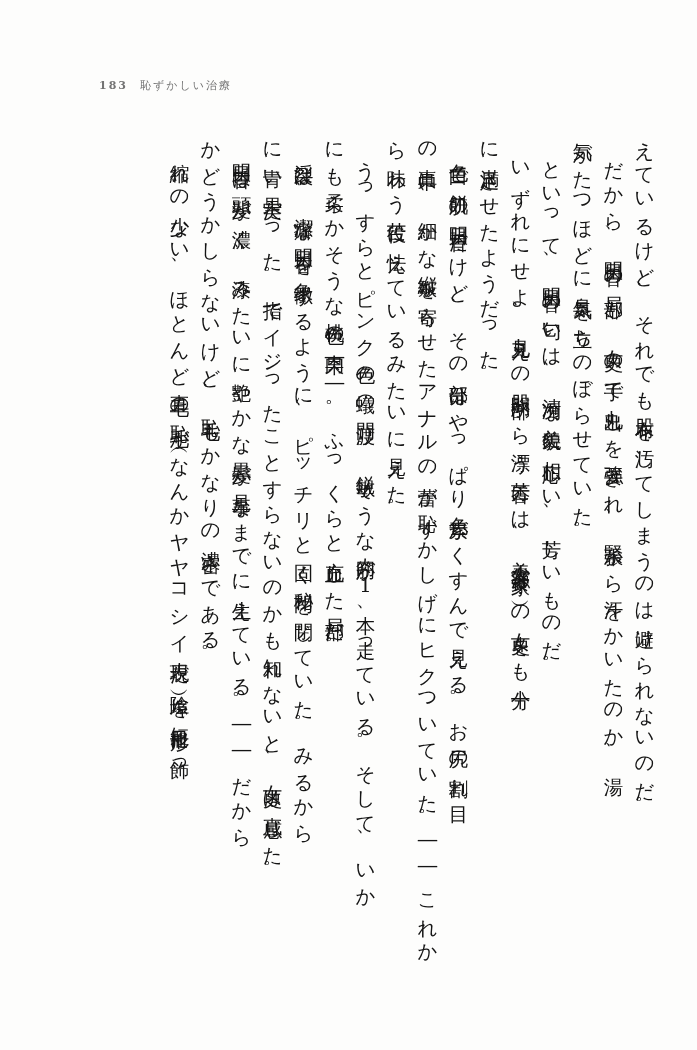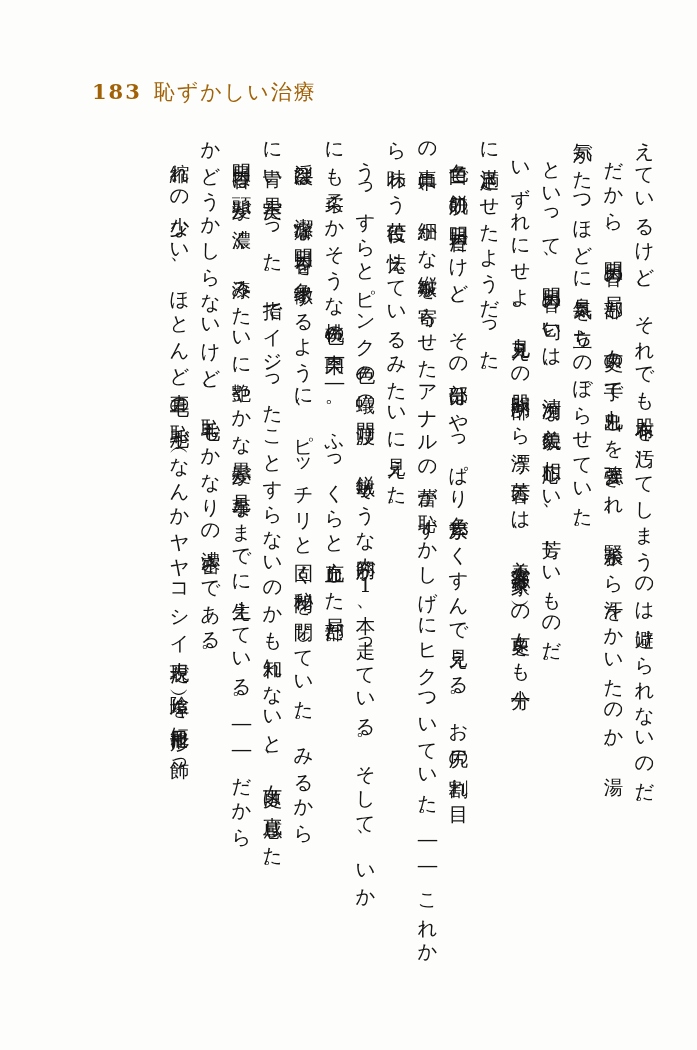--- a/index.html
+++ b/index.html
@@ -16,25 +16,25 @@
   }
   .page {
     position: relative;
     width: 697px;
     height: 1050px;
     background: #fdfdfc;
   }
   .header {
     position: absolute;
     top: 78px;
-    left: 92px;
+    left: 99px;
     font-family: "DejaVu Serif", serif;
-    font-size: 21px;
+    font-size: 11px;
     letter-spacing: 1px;
-    color: #a16207;
+    color: #737373;
     white-space: nowrap;
   }
   .header .page-num {
     font-weight: bold;
     margin-right: 12px;
     letter-spacing: 2px;
   }
   .header .running-title {
     letter-spacing: 2px;
   }

